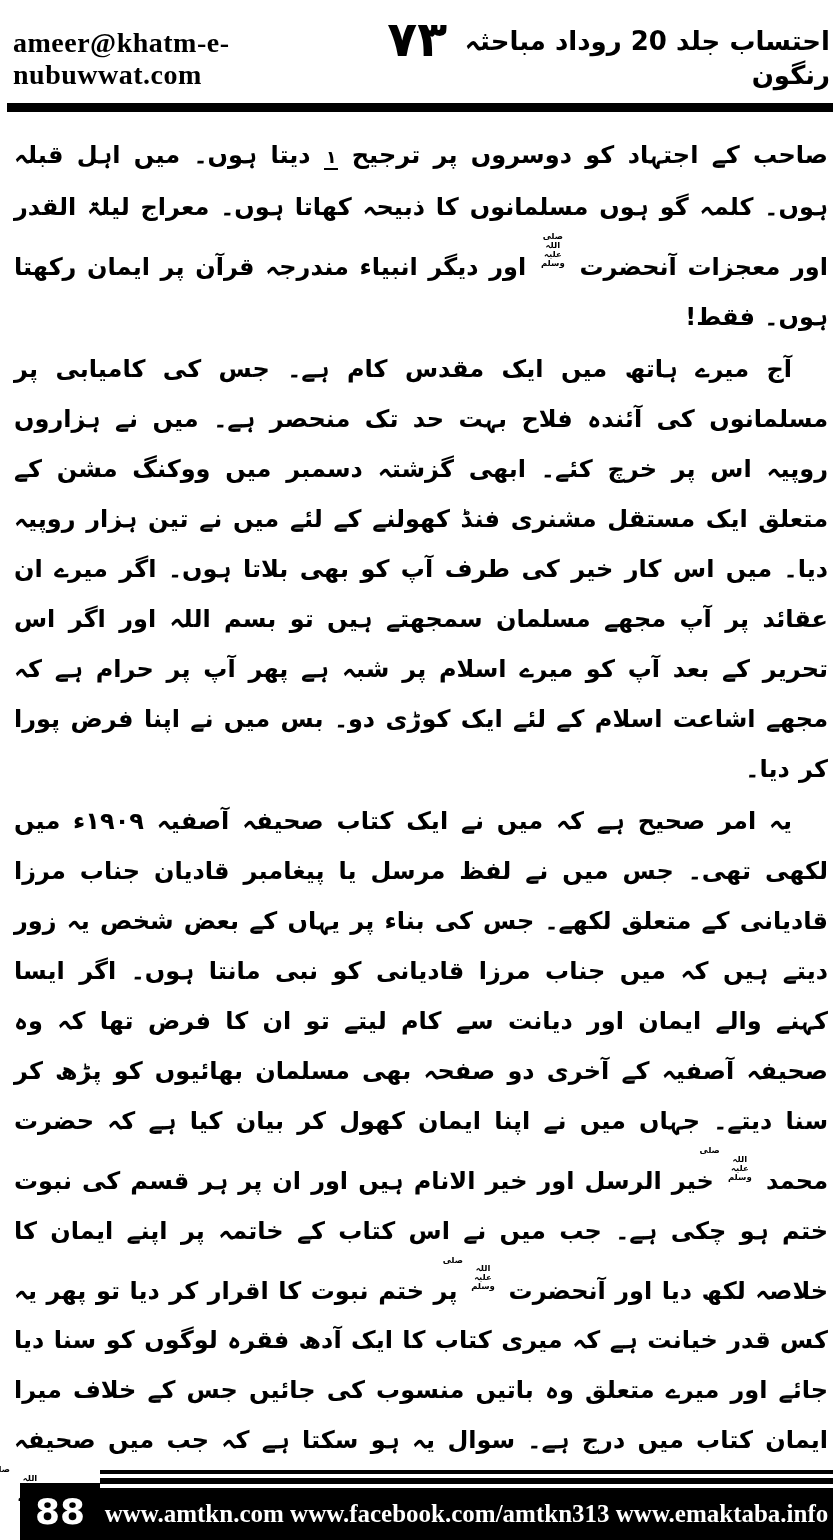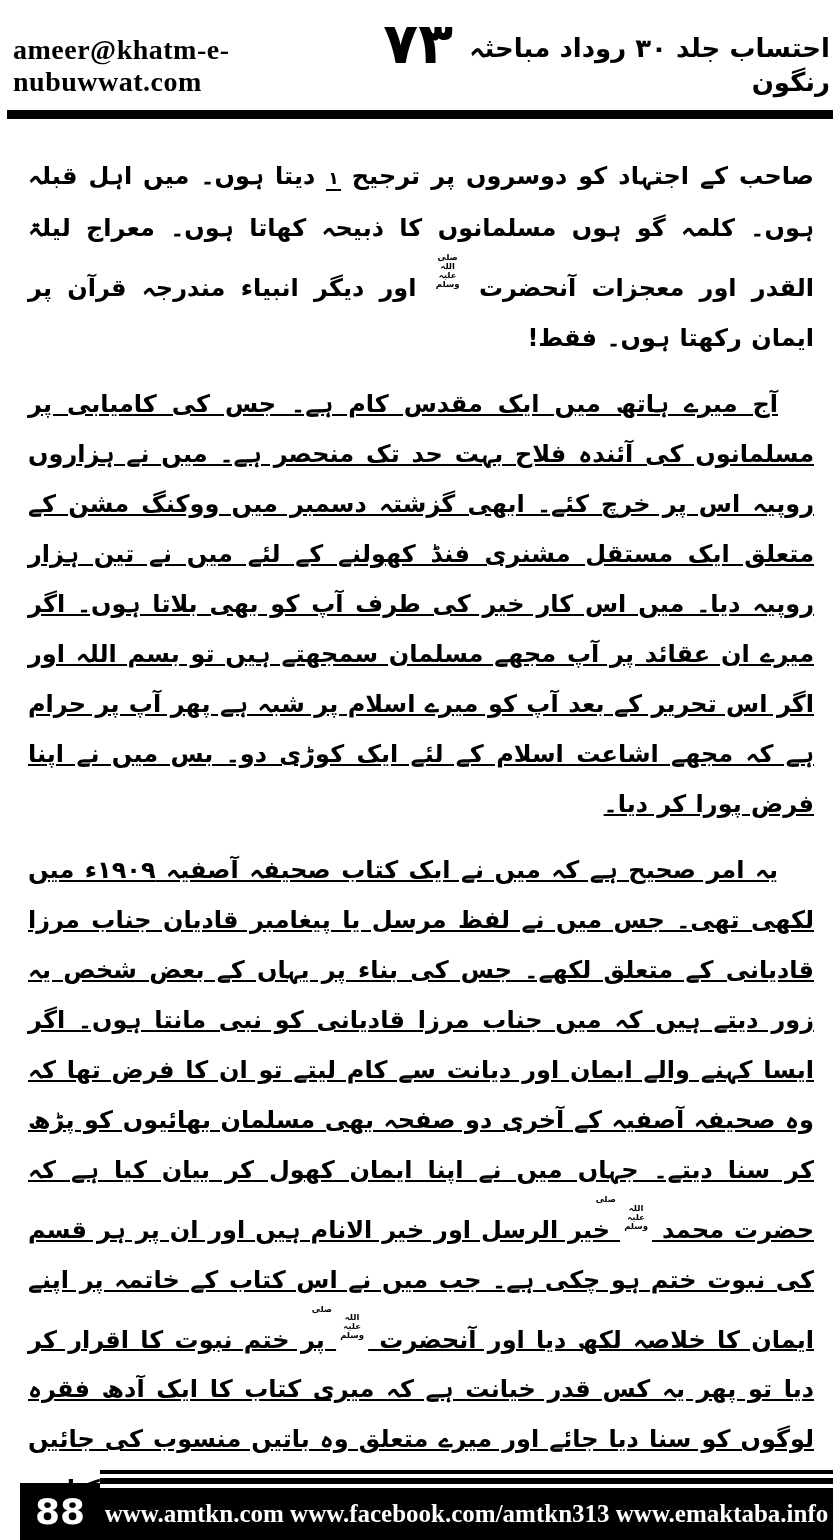--- a/index.html
+++ b/index.html
@@ -5,30 +5,30 @@
   html,body{margin:0;padding:0;background:#9a9a9a;}
   .page{
     width:840px;height:1540px;margin:0 auto;background:#ffffff;color:#000;
     position:relative;overflow:hidden;
     font-family:"DejaVu Sans",sans-serif;
   }
   
   .hdr{display:flex;align-items:flex-end;padding:14px 10px 0 13px;}
   .hdr-left{display:flex;align-items:baseline;gap:48px;}
   .email{font-family:"Liberation Serif",serif;font-weight:bold;font-size:28px;letter-spacing:0.5px;}
-  .pgnum-top{font-size:57px;font-weight:bold;line-height:0.9;transform:translateY(4px);}
+  .pgnum-top{font-size:49px;font-weight:bold;line-height:0.9;transform:translateY(4px);}
   .book-title{margin-left:auto;direction:rtl;font-weight:bold;font-size:26px;line-height:1.3;transform:translateY(2px);}
   .hdr-rule{height:9px;background:#000;margin:12px 7px 0 7px;}
   
   .body-text{direction:rtl;padding:16px 10px 0 12px;}
   .para{
-    margin:16px;font-size:24px;font-weight:bold;line-height:50px;
+    margin:2px;font-size:24px;font-weight:bold;line-height:50px;
     text-align:justify;word-spacing:1px;
   }
-  .indent{text-indent:36px;text-decoration:underline;}
+  .indent{text-indent:36px;}
   
   .saw{
     display:inline-block;width:32px;font-size:8.5px;line-height:1.05;
     vertical-align:9px;text-align:center;font-weight:bold;white-space:normal;
   }
   
   .fnm{font-size:0.72em;border-bottom:2.5px solid #000;padding:0 2px 1px 2px;}
   
   .ftr{position:absolute;left:0;right:0;bottom:0;height:57px;}
   .ftr-pagebox{
@@ -50,21 +50,21 @@
 </head>
 <body>
 
 <div class="page">
 
   <div class="hdr">
     <div class="hdr-left">
       <span class="email">ameer@khatm-e-nubuwwat.com</span>
       <span class="pgnum-top">۷۳</span>
     </div>
-    <span class="book-title">احتساب جلد ۳۰ روداد مباحثہ رنگون</span>
+    <span class="book-title">احتساب جلد 20 روداد مباحثہ رنگون</span>
   </div>
 
   <div class="hdr-rule"></div>
 
   <div class="body-text">
     <p class="para">صاحب کے اجتہاد کو دوسروں پر ترجیح <span class="fnm">۱</span> دیتا ہوں۔ میں اہل قبلہ ہوں۔ کلمہ گو ہوں مسلمانوں کا ذبیحہ کھاتا ہوں۔ معراج لیلۃ القدر اور معجزات آنحضرت <span class="saw">صلی اللہ علیہ وسلم</span> اور دیگر انبیاء مندرجہ قرآن پر ایمان رکھتا ہوں۔ فقط!</p>
     <p class="para indent">آج میرے ہاتھ میں ایک مقدس کام ہے۔ جس کی کامیابی پر مسلمانوں کی آئندہ فلاح بہت حد تک منحصر ہے۔ میں نے ہزاروں روپیہ اس پر خرچ کئے۔ ابھی گزشتہ دسمبر میں ووکنگ مشن کے متعلق ایک مستقل مشنری فنڈ کھولنے کے لئے میں نے تین ہزار روپیہ دیا۔ میں اس کار خیر کی طرف آپ کو بھی بلاتا ہوں۔ اگر میرے ان عقائد پر آپ مجھے مسلمان سمجھتے ہیں تو بسم اللہ اور اگر اس تحریر کے بعد آپ کو میرے اسلام پر شبہ ہے پھر آپ پر حرام ہے کہ مجھے اشاعت اسلام کے لئے ایک کوڑی دو۔ بس میں نے اپنا فرض پورا کر دیا۔</p>
     <p class="para indent">یہ امر صحیح ہے کہ میں نے ایک کتاب صحیفہ آصفیہ ۱۹۰۹ء میں لکھی تھی۔ جس میں نے لفظ مرسل یا پیغامبر قادیان جناب مرزا قادیانی کے متعلق لکھے۔ جس کی بناء پر یہاں کے بعض شخص یہ زور دیتے ہیں کہ میں جناب مرزا قادیانی کو نبی مانتا ہوں۔ اگر ایسا کہنے والے ایمان اور دیانت سے کام لیتے تو ان کا فرض تھا کہ وہ صحیفہ آصفیہ کے آخری دو صفحہ بھی مسلمان بھائیوں کو پڑھ کر سنا دیتے۔ جہاں میں نے اپنا ایمان کھول کر بیان کیا ہے کہ حضرت محمد <span class="saw">صلی اللہ علیہ وسلم</span> خیر الرسل اور خیر الانام ہیں اور ان پر ہر قسم کی نبوت ختم ہو چکی ہے۔ جب میں نے اس کتاب کے خاتمہ پر اپنے ایمان کا خلاصہ لکھ دیا اور آنحضرت <span class="saw">صلی اللہ علیہ وسلم</span> پر ختم نبوت کا اقرار کر دیا تو پھر یہ کس قدر خیانت ہے کہ میری کتاب کا ایک آدھ فقرہ لوگوں کو سنا دیا جائے اور میرے متعلق وہ باتیں منسوب کی جائیں جس کے خلاف میرا ایمان کتاب میں درج ہے۔ سوال یہ ہو سکتا ہے کہ جب میں صحیفہ آصفیہ میں ختم نبوت کا قائل ہوں تو پھر میں نے کیوں آنحضرت <span class="saw">صلی اللہ علیہ وسلم</span> کے بعد ایک امتی کے متعلق خواہ وہ مرزا قادیانی ہوں یا کوئی اور۔ لفظ مرسل یا رسول یا پیغامبر استعمال کیا۔ یہ سوال ان کی طرف سے تو ہو سکتا ہے جو اہل  علم نہیں۔ لیکن اگر ایک ذی علم یہ اعتراض کرتا ہے تو یا تو وہ خلق خدا کو دھوکہ دیتا ہے یا وہ ظاہر کرتا ہے کہ وہ اہل علم سے نہیں۔</p>
 
   </div>

